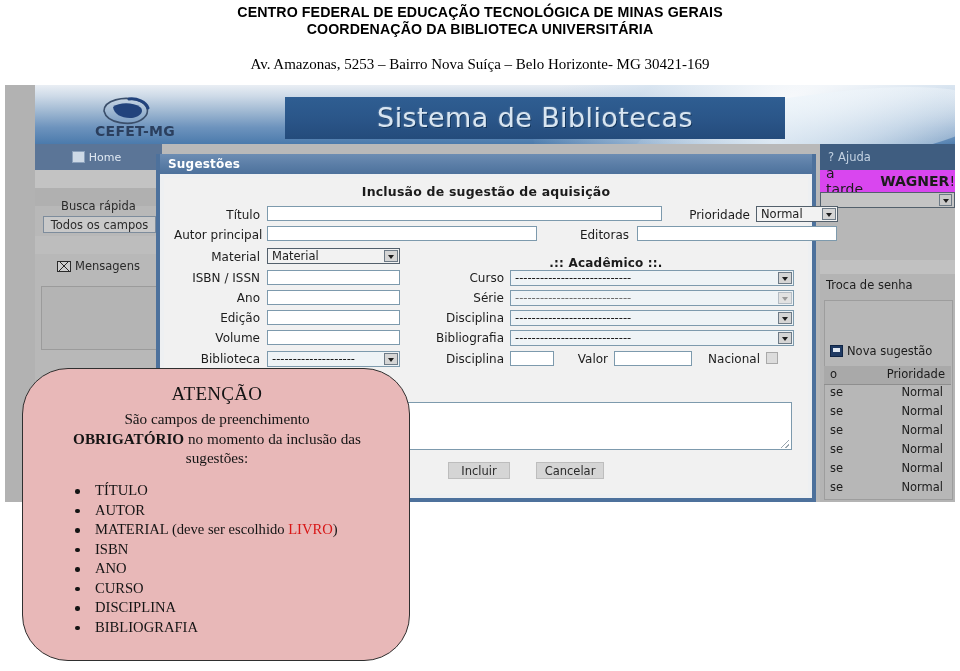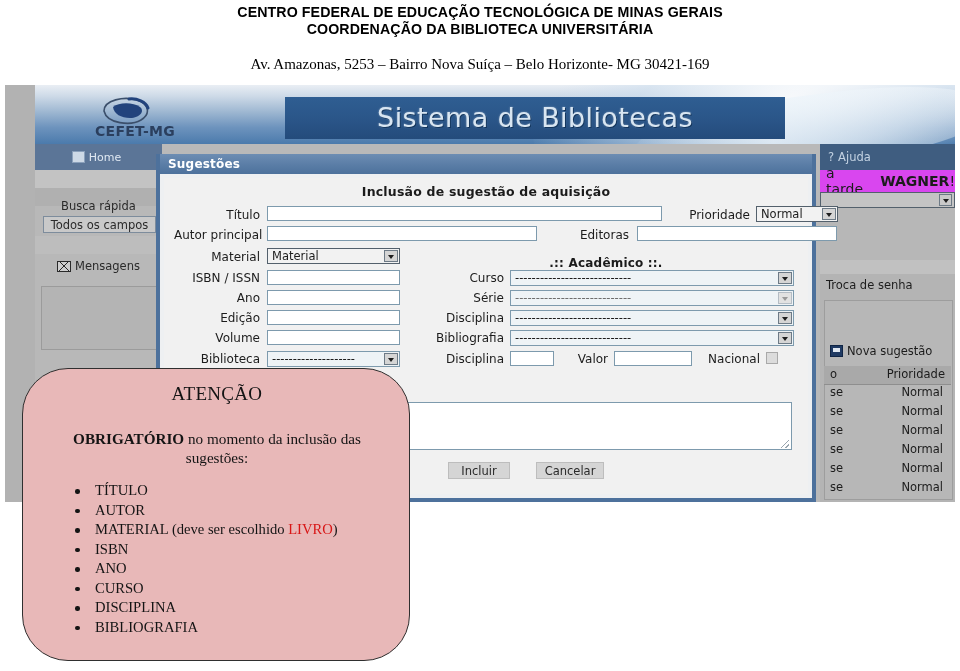--- a/index.html
+++ b/index.html
@@ -365,21 +365,21 @@
         <div class="btn" style="left:284px;top:284px;width:62px">Incluir</div>
         <div class="btn" style="left:372px;top:284px;width:68px">Cancelar</div>
 
       </div>
     </div>
   </div>
 
   <div class="callout">
     <div class="co-title">ATENÇÃO</div>
     <div class="co-sub">
-      <br>
+      <span>São campos de preenchimento</span><br>
       <b>OBRIGATÓRIO</b><span> no momento da inclusão das</span><br>
       <span>sugestões:</span>
     </div>
     <ul class="co-list">
       <li>
         <span>TÍTULO</span><span class="red"></span><span></span>
       </li>
       <li>
         <span>AUTOR</span><span class="red"></span><span></span>
       </li>

